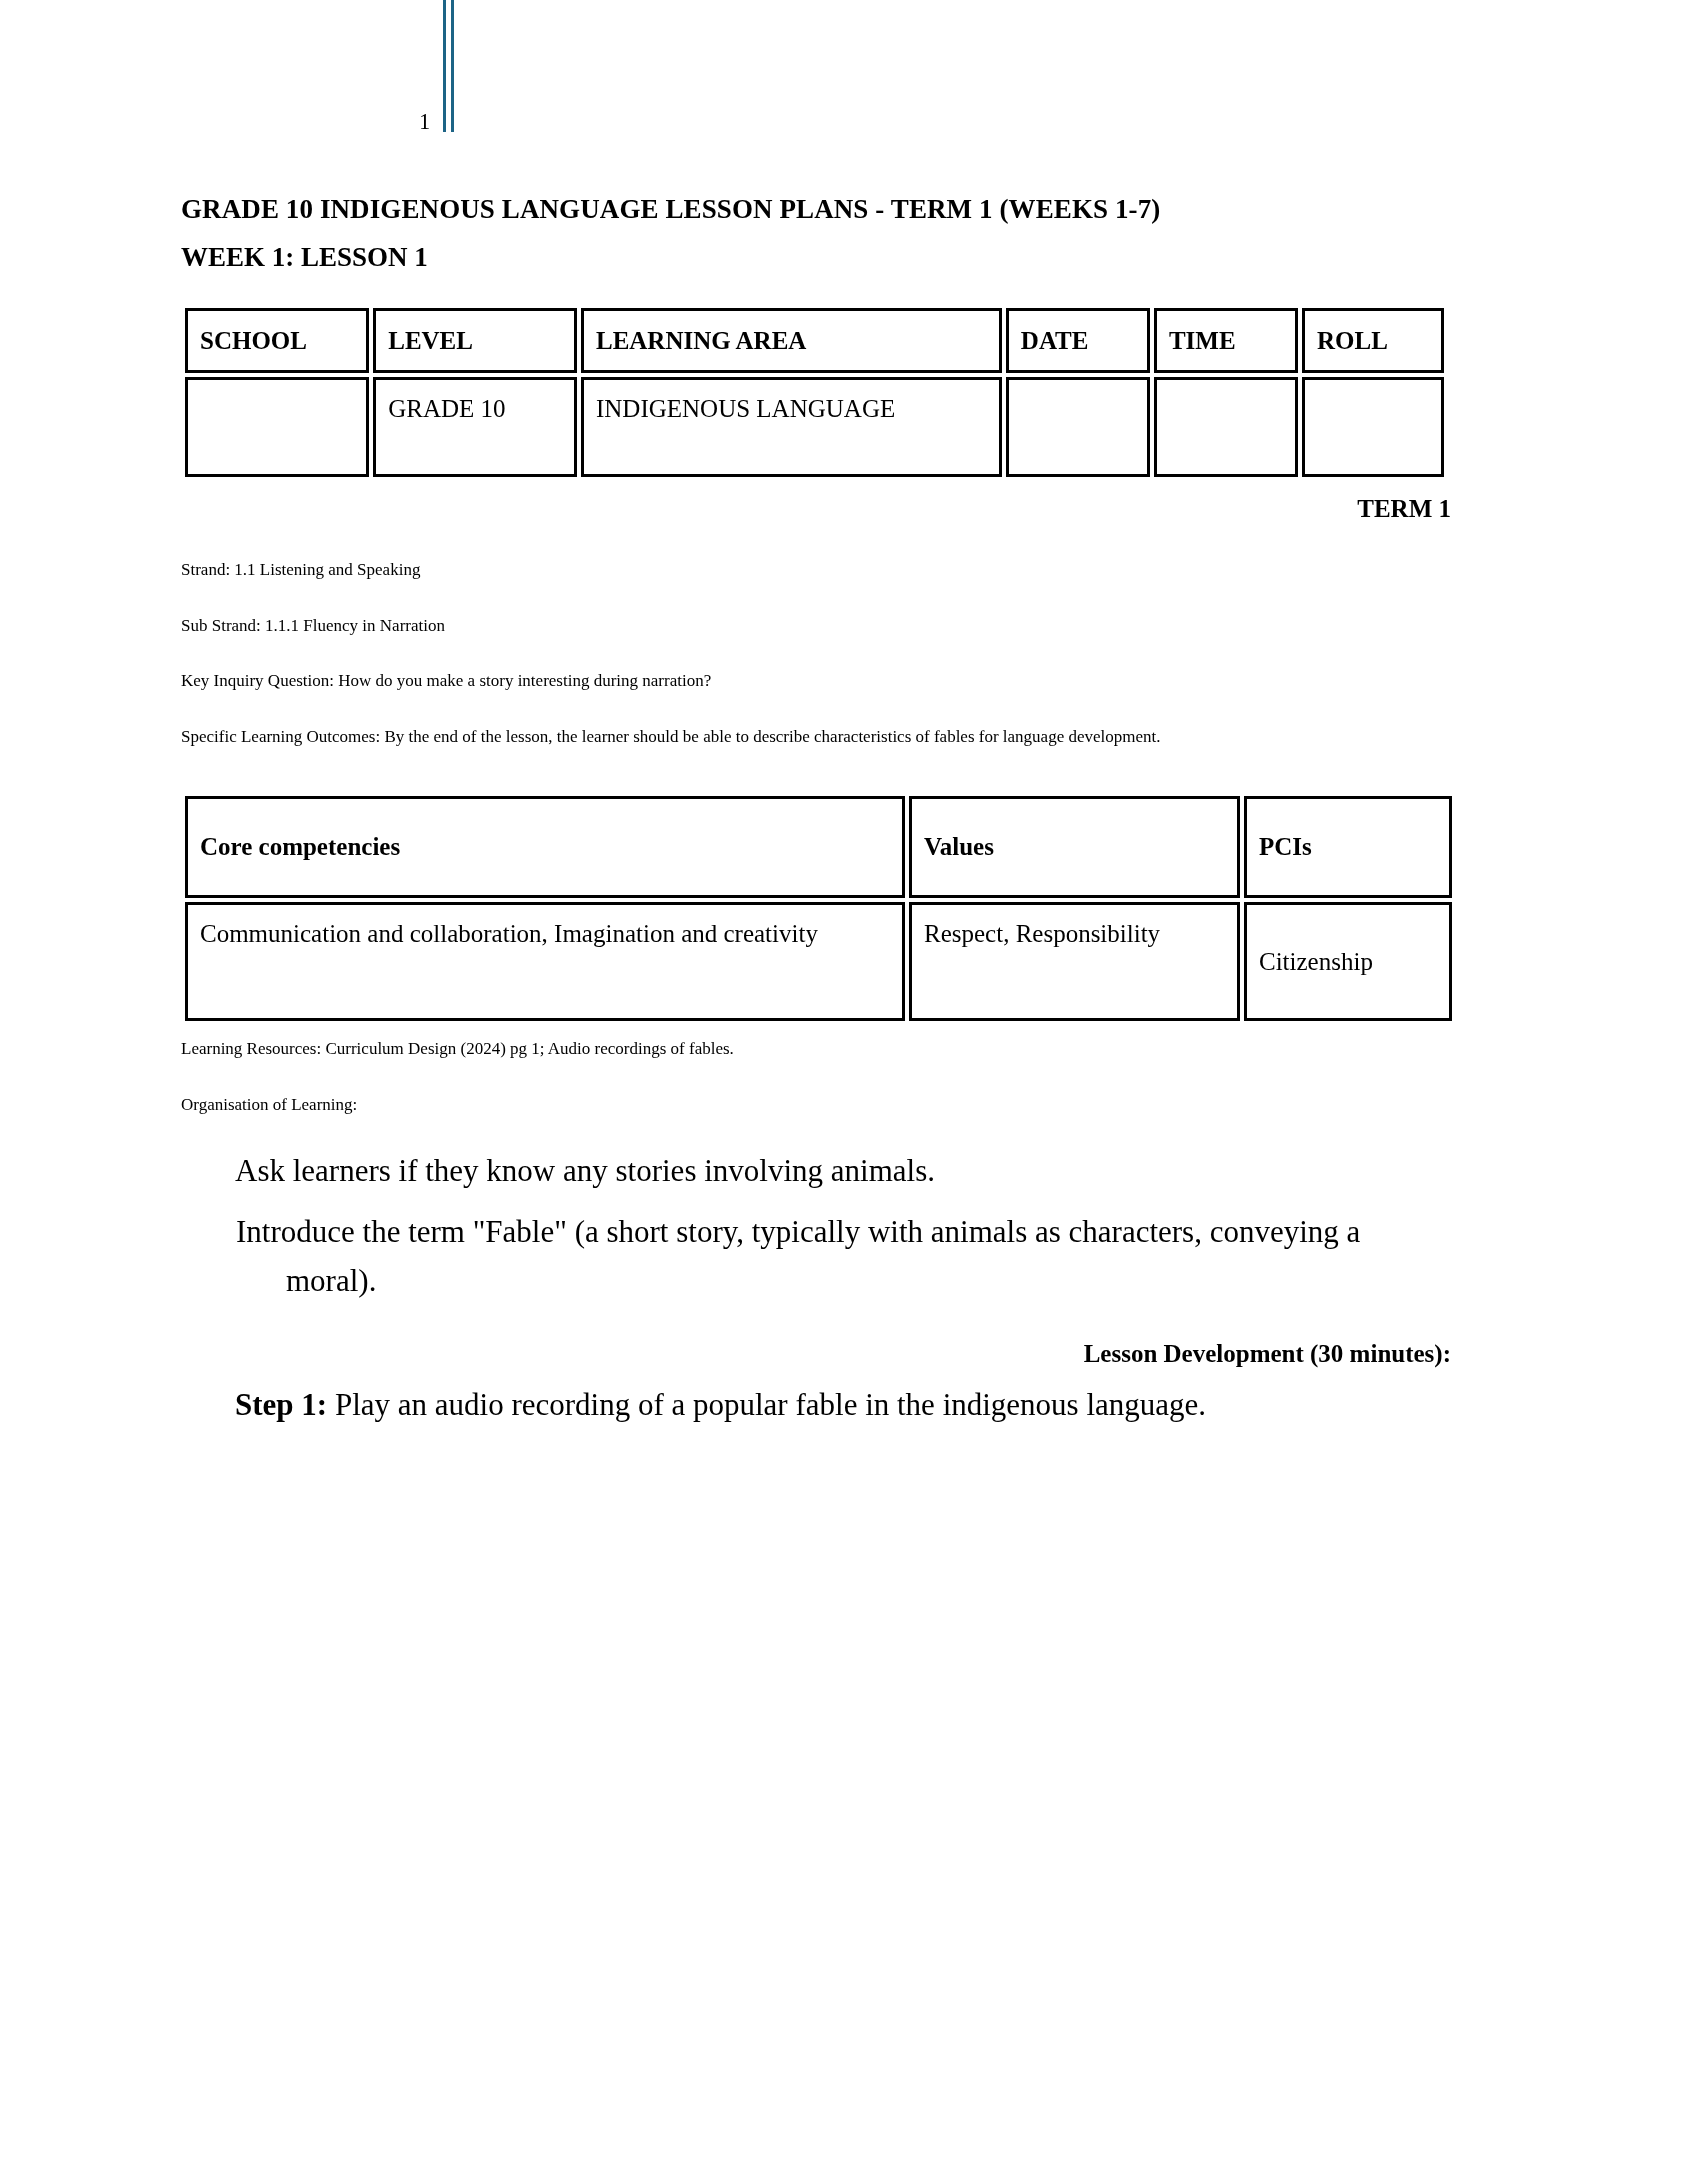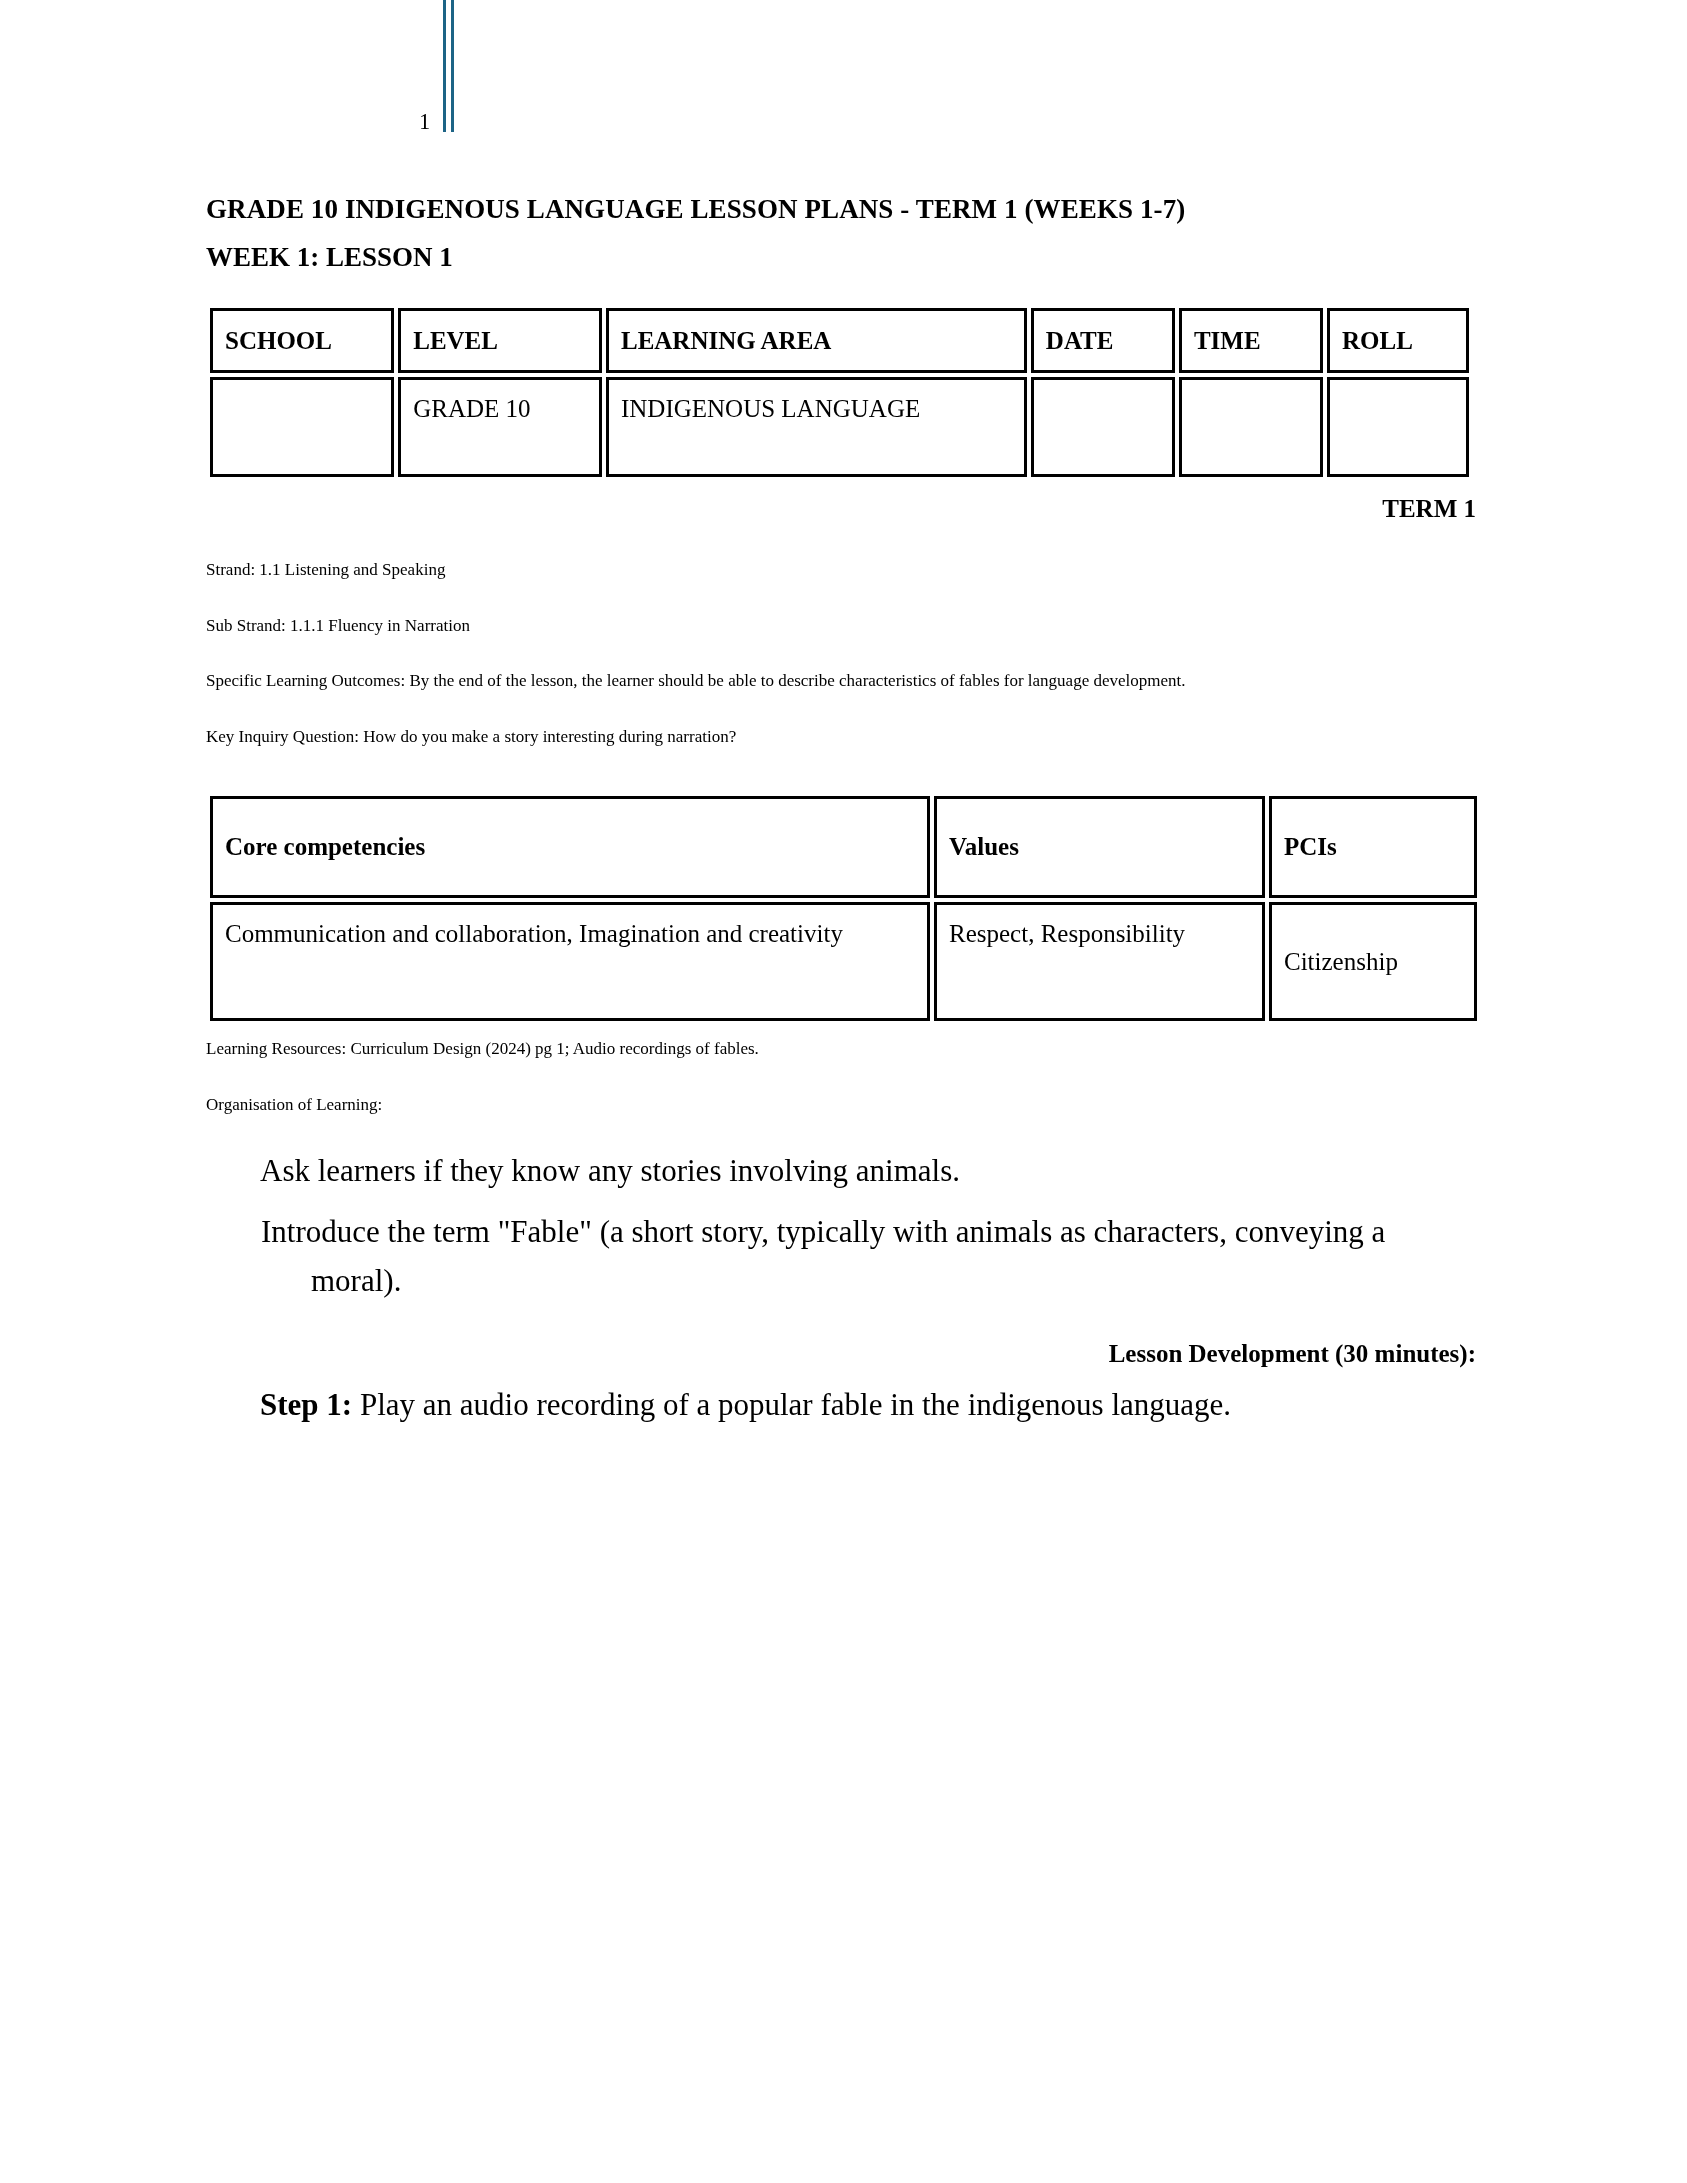--- a/index.html
+++ b/index.html
@@ -44,21 +44,21 @@
     height: 132px;
     border-left: 3.3px solid #1d6486;
     border-right: 3.3px solid #1d6486;
     box-sizing: border-box;
     background: #ffffff;
   }
 
   
   .content {
     position: absolute;
-    left: 206px;
+    left: 181px;
     top: 192px;
     width: 1270px;
   }
 
   h1.doc-title {
     font-size: 27px;
     font-weight: bold;
     line-height: 1.32;
     margin: 0 0 0 0;
     letter-spacing: 0.1px;
@@ -201,23 +201,23 @@
         </tr>
       </tbody>
     </table>
 
     <p class="bold-line" style="margin-top:9.3px;">TERM 1</p>
 
     <p class="body-line spaced">Strand: 1.1 Listening and Speaking</p>
 
     <p class="body-line spaced">Sub Strand: 1.1.1 Fluency in Narration</p>
 
+    <p class="body-line spaced">Key Inquiry Question: How do you make a story interesting during narration?</p>
+
     <p class="body-line spaced">Specific Learning Outcomes: By the end of the lesson, the learner should be able to describe characteristics of fables for language development.</p>
-
-    <p class="body-line spaced">Key Inquiry Question: How do you make a story interesting during narration?</p>
 
     <div class="gap-lg"></div>
 
     <table class="doc-table t2">
       <colgroup>
         <col class="c-core">
           <col class="c-values">
           <col class="c-pcis">
       </colgroup>
       <tbody>

